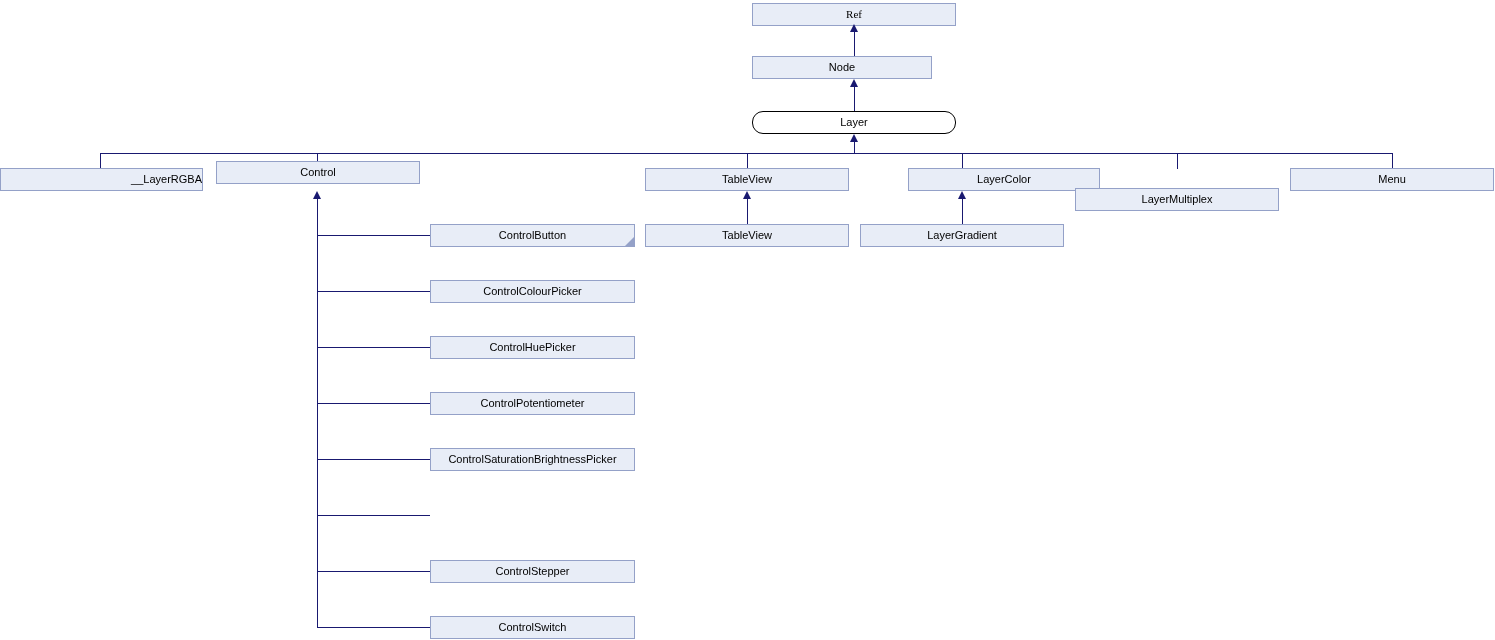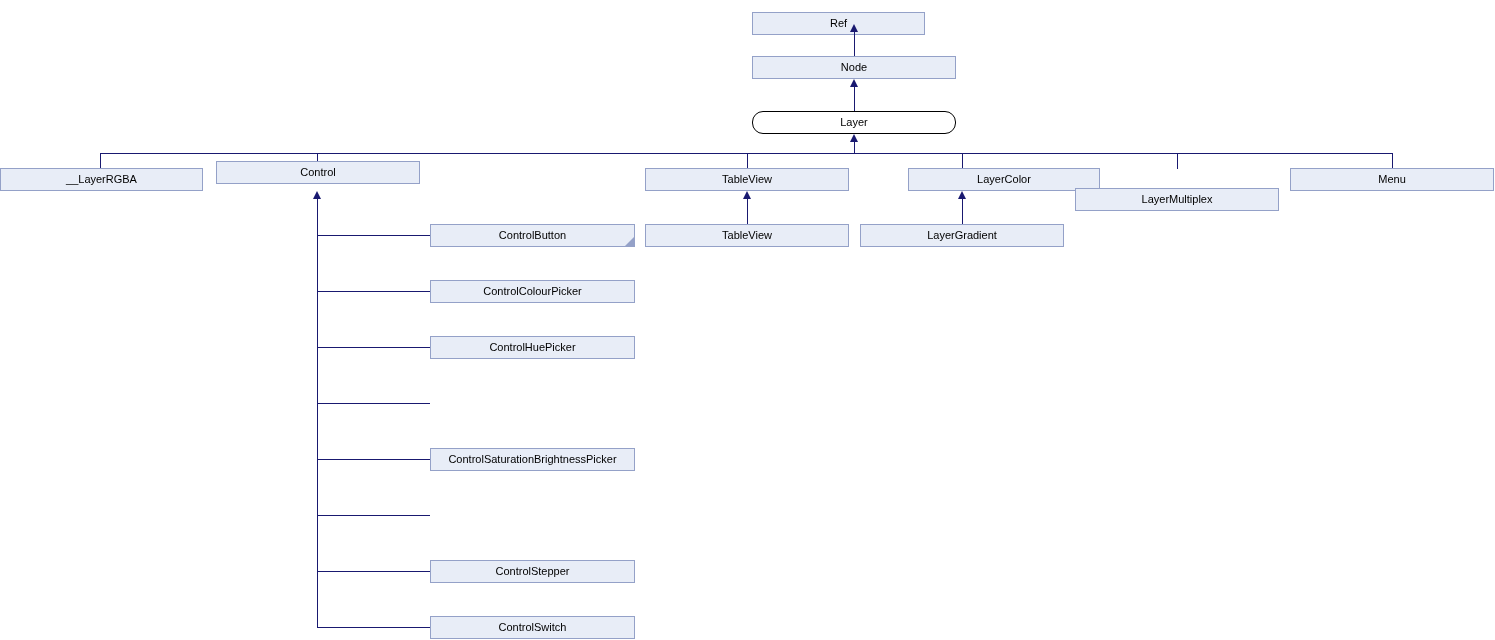--- a/index.html
+++ b/index.html
@@ -60,41 +60,41 @@
     border-left: 4px solid transparent;
     border-right: 4px solid transparent;
     border-bottom: 8px solid var(--edge);
   }
 </style>
 </head>
 <body>
 
 <div class="canvas">
 
-  <div class="node" style="left:752px; top:12px; width:173px;">Ref</div>
-  <div class="node" style="left:752px; top:56px; width:204px;">Node</div>
+  <div class="node" style="left:752px; top:3px; width:204px;font-family:Liberation Serif, serif;">Ref</div>
+  <div class="node" style="left:752px; top:56px; width:180px;">Node</div>
   <div class="node current" style="left:752px; top:111px; width:204px;">Layer</div>
 
   <div class="arrow-up" style="left:850px; top:24px;"></div>
   <div class="vline" style="left:854px; top:32px; height:24px;"></div>
 
   <div class="arrow-up" style="left:850px; top:79px;"></div>
   <div class="vline" style="left:854px; top:87px; height:24px;"></div>
 
   <div class="arrow-up" style="left:850px; top:134px;"></div>
   <div class="vline" style="left:854px; top:142px; height:11px;"></div>
   <div class="hline" style="left:100px; top:153px; width:1293px;"></div>
   <div class="vline" style="left:100px; top:153px; height:16px;"></div>
   <div class="vline" style="left:317px; top:153px; height:16px;"></div>
   <div class="vline" style="left:747px; top:153px; height:16px;"></div>
   <div class="vline" style="left:962px; top:153px; height:16px;"></div>
   <div class="vline" style="left:1177px; top:153px; height:16px;"></div>
   <div class="vline" style="left:1392px; top:153px; height:16px;"></div>
 
-  <div class="node" style="left:0px; top:168px; width:203px;">__LayerRGBA</div>
+  <div class="node" style="left:0px; top:168px; width:203px;text-align:right;">__LayerRGBA</div>
   <div class="node" style="left:216px; top:161px; width:204px;">Control</div>
   <div class="node" style="left:645px; top:168px; width:204px;">TableView</div>
   <div class="node" style="left:860px; top:168px; width:192px;margin-left:48px;">LayerColor</div>
   <div class="node" style="left:1075px; top:168px; width:204px;margin-top:20px;">LayerMultiplex</div>
   <div class="node" style="left:1290px; top:168px; width:204px;">Menu</div>
 
   <div class="arrow-up" style="left:743px; top:191px;"></div>
   <div class="vline" style="left:747px; top:199px; height:25px;"></div>
 
   <div class="arrow-up" style="left:958px; top:191px;"></div>
@@ -113,17 +113,18 @@
 
   <div class="node" style="left:430px; top:224px; width:205px;">
     <span>ControlButton</span>
     <span class="fold"></span>
   </div>
   <div class="node" style="left:645px; top:224px; width:204px;">TableView</div>
   <div class="node" style="left:860px; top:224px; width:204px;">LayerGradient</div>
 
   <div class="node" style="left:430px; top:280px; width:205px;">ControlColourPicker</div>
   <div class="node" style="left:430px; top:336px; width:205px;">ControlHuePicker</div>
+  <div class="node" style="left:430px; top:392px; width:205px;">ControlPotentiometer</div>
   <div class="node" style="left:430px; top:448px; width:205px;">ControlSaturationBrightnessPicker</div>
   <div class="node" style="left:430px; top:616px; width:205px;">ControlSwitch</div>
   <div class="node" style="left:430px; top:560px; width:205px;">ControlStepper</div>
 
 </div>
 
 </body></html>

